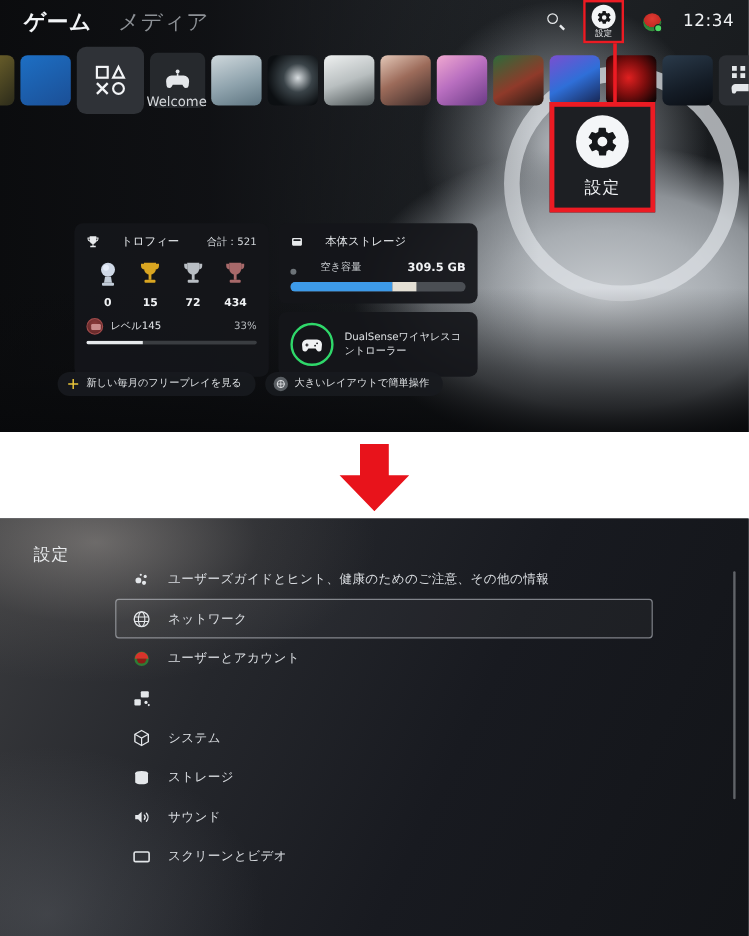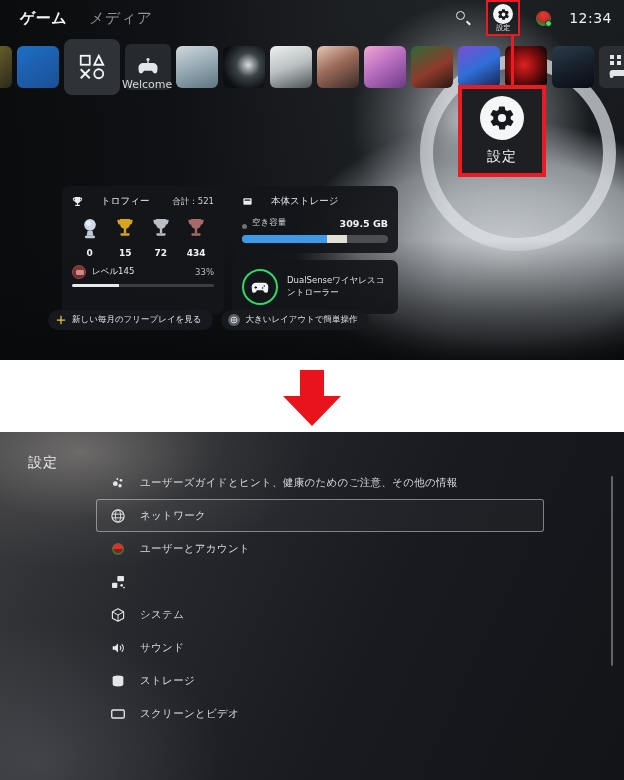--- a/index.html
+++ b/index.html
@@ -43,21 +43,21 @@
   }
 
   
   .topbar {
     position: absolute; top: 0; left: 0; right: 0; height: 36px;
     display: flex; align-items: center;
     padding: 0 12px 0 20px;
     z-index: 6;
   }
   .tab {
-    font-size: 15px; font-weight: bold; letter-spacing: .5px;
+    font-size: 18px; font-weight: bold; letter-spacing: .5px;
     color: #f2f4f6; margin-right: 22px;
   }
   .tab.inactive { color: #8d9196; font-weight: normal; }
   .topbar-spacer { flex: 1; }
   .tb-icon { margin-left: 16px; display: flex; align-items: center; }
   .search-glyph { width: 14px; height: 14px; position: relative; }
   .search-glyph i {
     position: absolute; width: 9px; height: 9px;
     border: 1.6px solid #e8eaec; border-radius: 50%; top: 0; left: 0;
   }
@@ -175,21 +175,21 @@
   .lvl-badge::after {
     content:""; position:absolute; left:3px; top:4px; width:8px; height:5px;
     background:#c98b8b; border-radius:1px;
   }
   .lvl-text { font-size: 8.5px; color: #dfe2e5; flex: 1; }
   .lvl-pct { font-size: 8.5px; color: #b9bdc1; }
   .lvl-bar { height: 3px; background: #3a3d41; border-radius: 2px; margin-top: 5px; overflow: hidden; }
   .lvl-bar i { display: block; height: 100%; background: #e6e9ec; }
 
   .stor-sub { display: flex; align-items: center; justify-content: space-between; margin-bottom: 6px; }
-  .stor-sub-left { display: flex; align-items: flex-end; gap: 5px; }
+  .stor-sub-left { display: flex; align-items: flex-end; gap: 20px; }
   .stor-dot { width: 5px; height: 5px; border-radius: 50%; background: #6d7378; }
   .stor-label { font-size: 8.5px; color: #c8ccd0; }
   .stor-val { font-size: 9.5px; font-weight: bold; color: #f0f2f4; }
   .stor-bar { height: 8px; border-radius: 4px; background: #4b4f54; overflow: hidden; display: flex; }
   .stor-bar .used { background: #3d9ae8; }
   .stor-bar .other { background: #e4e0d5; }
 
   .ctrl-ring {
     width: 36px; height: 36px; border-radius: 50%;
     border: 2px solid #2fd86a;
@@ -544,34 +544,34 @@
           <svg width="16" height="16" viewBox="0 0 24 24" aria-hidden="true">
             <path d="M12 2.6l8.4 4.7v9.4L12 21.4 3.6 16.7V7.3z" fill="none" stroke="#e4e7ea" stroke-width="1.7" stroke-linejoin="round"></path>
             <path d="M3.6 7.3L12 12l8.4-4.7M12 12v9.4" stroke="#e4e7ea" stroke-width="1.5" fill="none"></path>
           </svg>
         </span>
         <span class="menu-label">システム</span>
       </div>
       <div class="menu-item">
         <span class="menu-icon">
           <svg width="16" height="16" viewBox="0 0 24 24" aria-hidden="true">
+            <ellipse cx="12" cy="6.6" rx="8" ry="3" fill="#e4e7ea"></ellipse>
+            <path d="M4 6.6v10.8c0 1.7 3.6 3 8 3s8-1.3 8-3V6.6z" fill="#e4e7ea"></path>
+          </svg>
+        </span>
+        <span class="menu-label">ストレージ</span>
+      </div>
+      <div class="menu-item">
+        <span class="menu-icon">
+          <svg width="16" height="16" viewBox="0 0 24 24" aria-hidden="true">
             <path d="M4 9.4h3.6L12 5.2v13.6L7.6 14.6H4z" fill="#e4e7ea"></path>
             <path d="M15.4 9.4a4 4 0 0 1 0 5.2M18 7a7.4 7.4 0 0 1 0 10" stroke="#e4e7ea" stroke-width="1.7" fill="none" stroke-linecap="round"></path>
           </svg>
         </span>
         <span class="menu-label">サウンド</span>
-      </div>
-      <div class="menu-item">
-        <span class="menu-icon">
-          <svg width="16" height="16" viewBox="0 0 24 24" aria-hidden="true">
-            <ellipse cx="12" cy="6.6" rx="8" ry="3" fill="#e4e7ea"></ellipse>
-            <path d="M4 6.6v10.8c0 1.7 3.6 3 8 3s8-1.3 8-3V6.6z" fill="#e4e7ea"></path>
-          </svg>
-        </span>
-        <span class="menu-label">ストレージ</span>
       </div>
       <div class="menu-item">
         <span class="menu-icon">
           <svg width="16" height="16" viewBox="0 0 24 24" aria-hidden="true">
             <rect x="2.6" y="6" width="18.8" height="12" rx="1.8" fill="none" stroke="#e4e7ea" stroke-width="2"></rect>
           </svg>
         </span>
         <span class="menu-label">スクリーンとビデオ</span>
       </div>
     </div>

